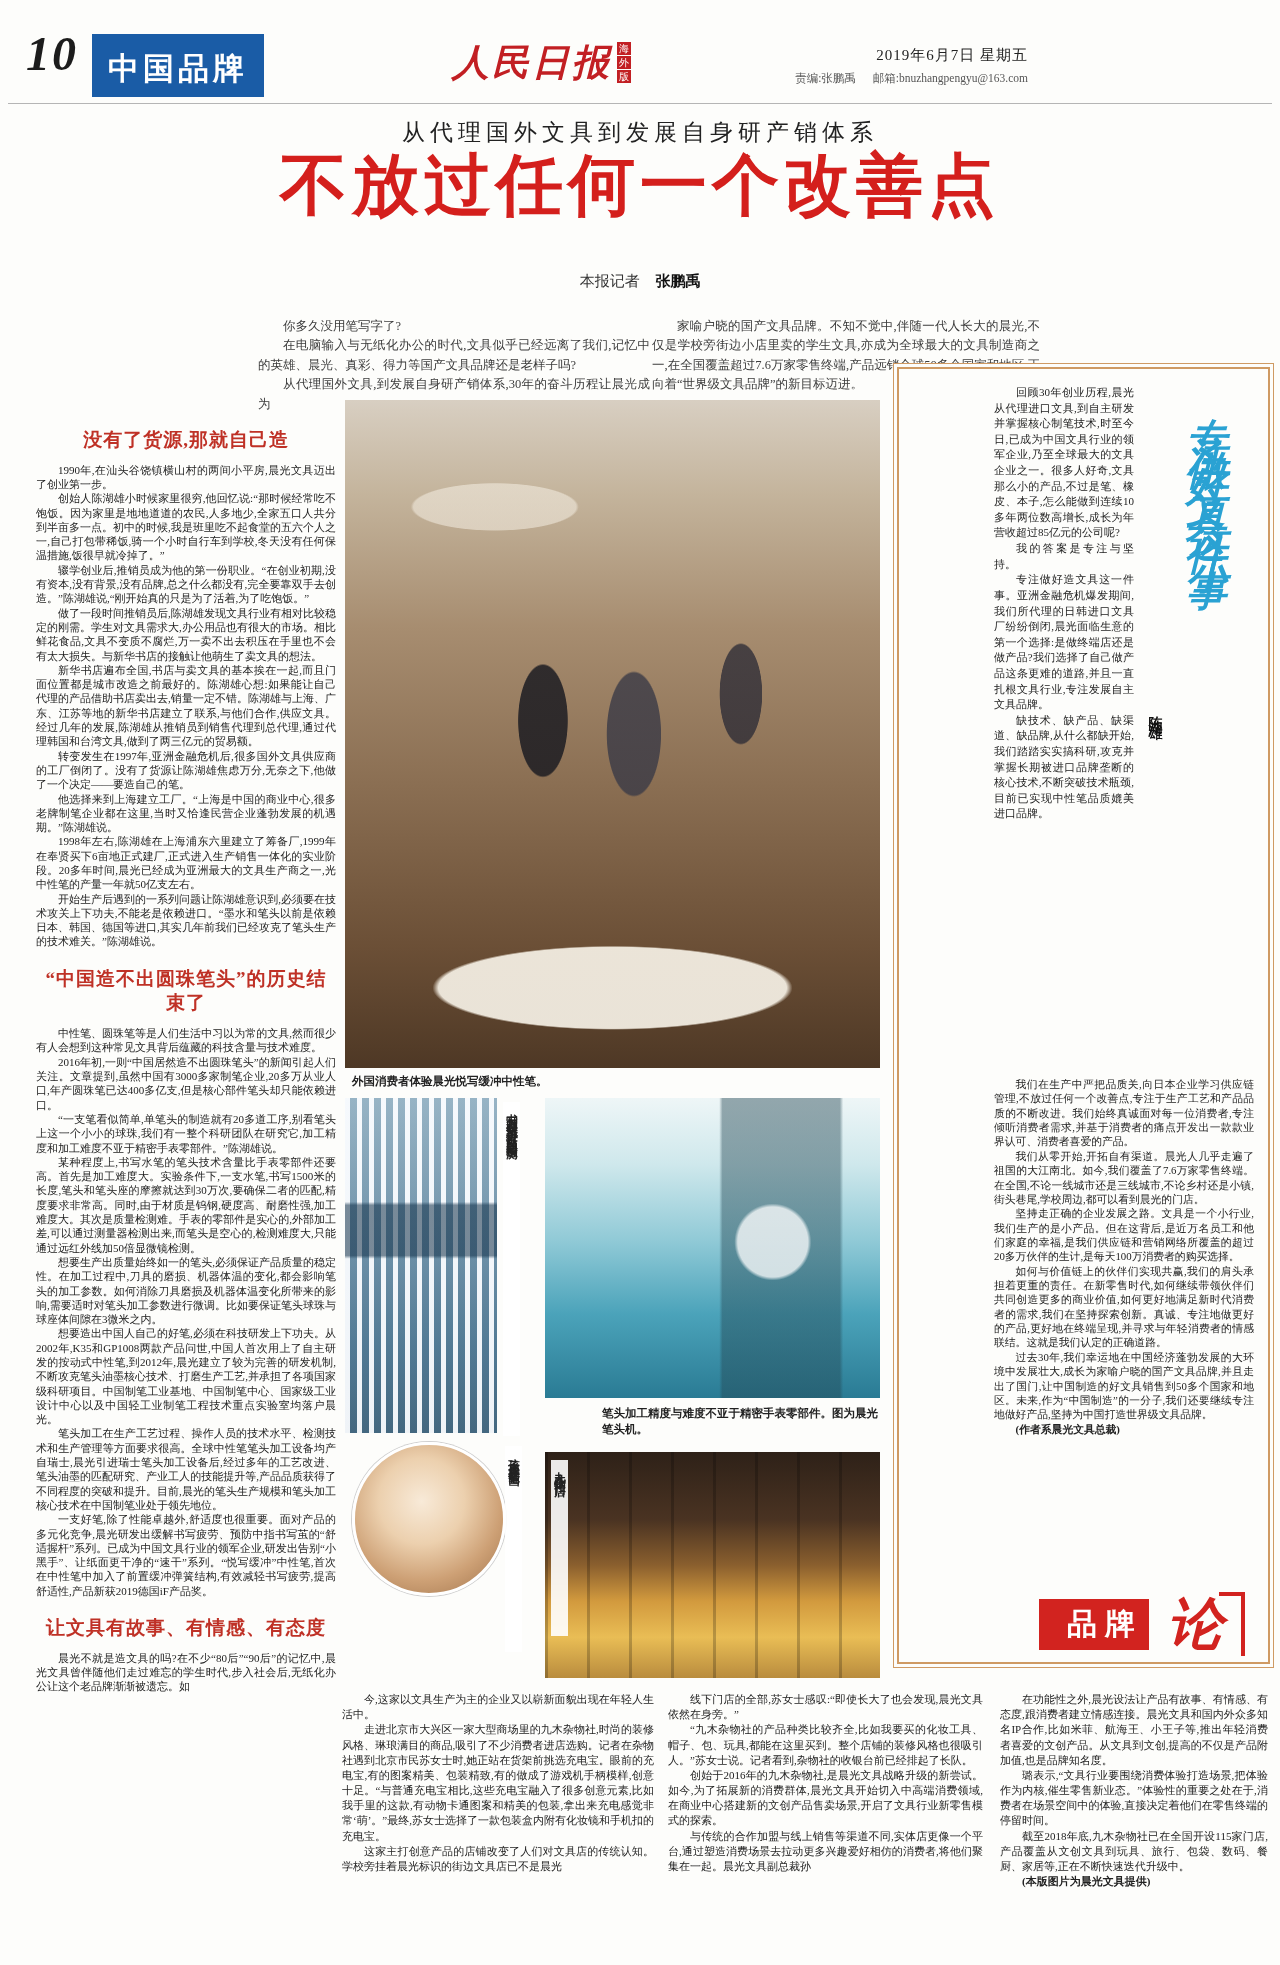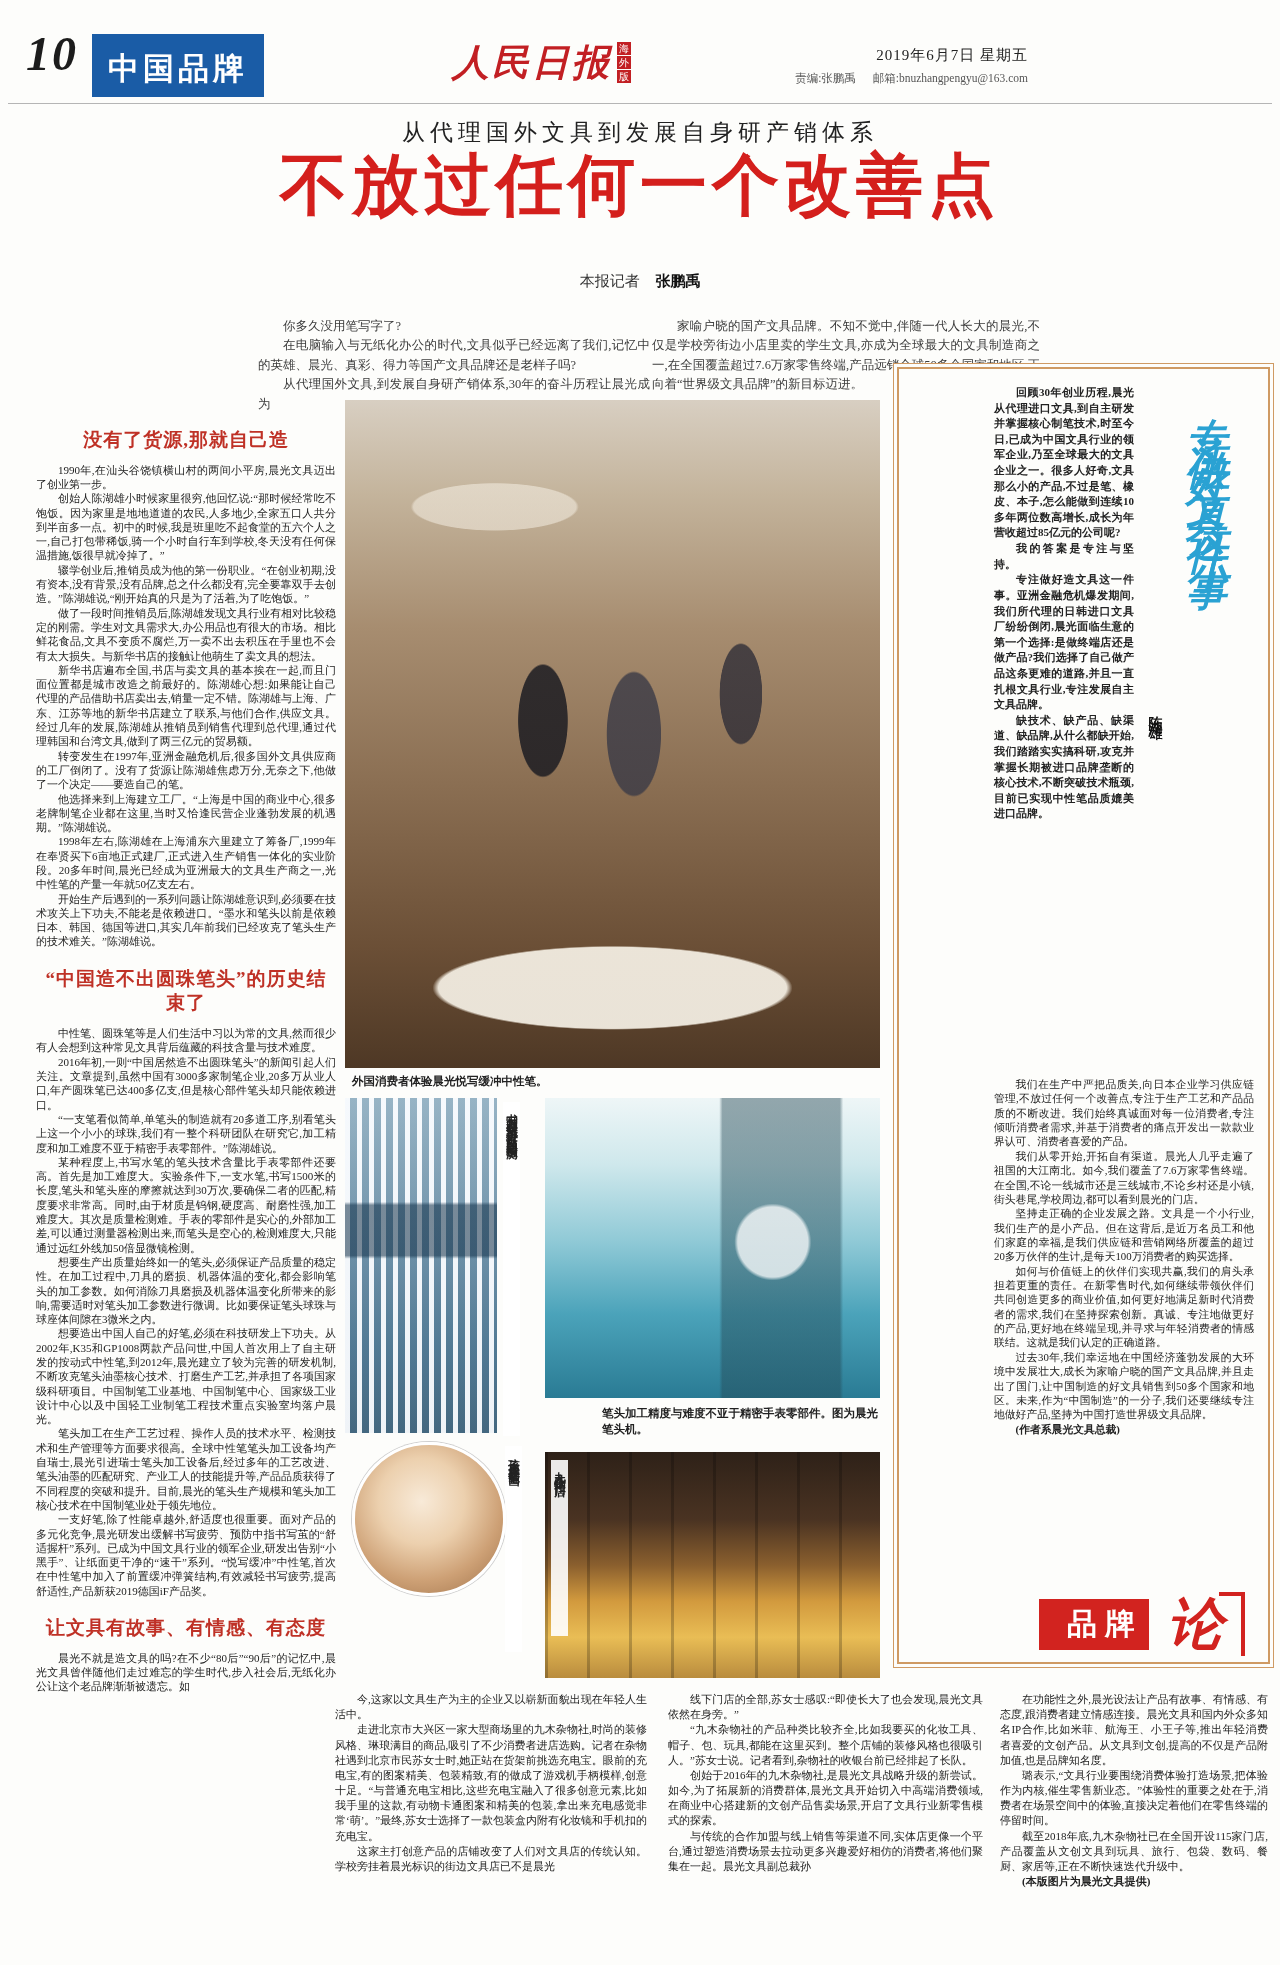--- a/index.html
+++ b/index.html
@@ -69,31 +69,31 @@
   .cap-factory{left:602px;top:1406px;width:276px;}
   .vcap{position:absolute;writing-mode:vertical-rl;font-size:11.5px;font-weight:bold;color:#222;
         letter-spacing:2px;background:rgba(255,255,255,.9);padding:3px 1px;}
   .cap-refill{left:503px;top:1102px;height:328px;}
   .cap-child{left:505px;top:1446px;height:200px;}
   .cap-store{left:551px;top:1460px;height:170px;}
   
   .bcol{position:absolute;top:1692px;font-size:11px;line-height:1.38;text-align:justify;color:#222;
         max-height:268px;overflow:hidden;}
   .bcol p{margin:0;text-indent:2em;}
-  .bcol-1{left:335px;width:312px;}
+  .bcol-1{left:342px;width:312px;}
   .bcol-2{left:668px;width:315px;}
   .bcol-3{left:1000px;width:268px;}
   .credit{font-weight:bold;}
   
   .essay-panel{position:absolute;left:893px;top:363px;width:373px;height:1297px;
         border:1px solid #cf9a63;padding:3px;box-sizing:content-box;background:#fdfdfb;}
   .essay-inner{border:2px solid #cf9a63;height:100%;box-sizing:border-box;position:relative;overflow:hidden;}
   .essay-top{display:flex;margin-left:95px;padding-top:16px;height:700px;box-sizing:border-box;}
   .essay-p1{width:140px;font-size:11px;line-height:1.42;text-align:justify;color:#222;}
-  .essay-p1 p{margin:0;text-indent:2em;font-weight:bold;}
+  .essay-p1 p{margin:0;text-indent:2em;}
   .essay-author{writing-mode:vertical-rl;font-size:14px;font-weight:bold;letter-spacing:5px;
         margin:320px 8px 0 12px;height:80px;color:#111;}
   .essay-title{writing-mode:vertical-rl;font-size:40px;font-weight:bold;font-style:italic;
         color:#2aa2d3;letter-spacing:17px;margin-left:4px;line-height:1.5;}
   .essay-p2{margin:8px 14px 0 95px;font-size:10.8px;line-height:1.33;text-align:justify;color:#222;}
   .essay-p2 p{margin:0;text-indent:2em;}
   .essay-note{font-weight:bold;}
   .brand-logo{position:absolute;left:140px;bottom:10px;display:flex;align-items:center;}
   .brand-box{background:#d2231f;color:#fff;font-family:"Liberation Sans",sans-serif;font-weight:bold;
         font-size:30px;letter-spacing:8px;padding:5px 6px 5px 28px;}

